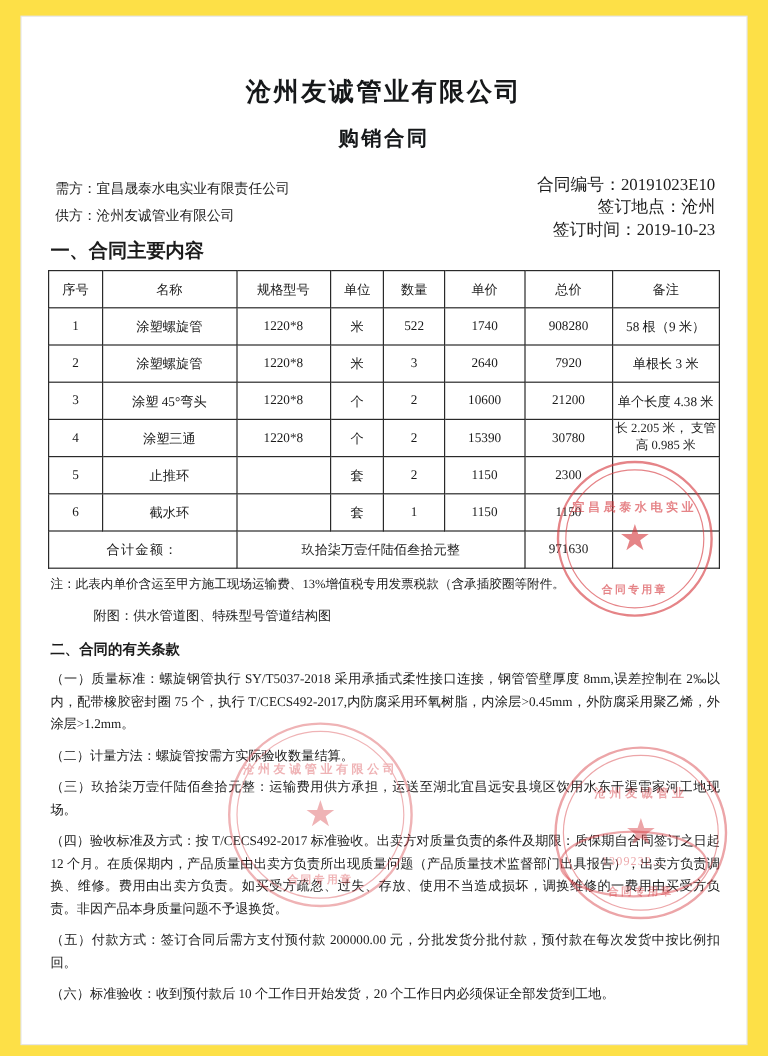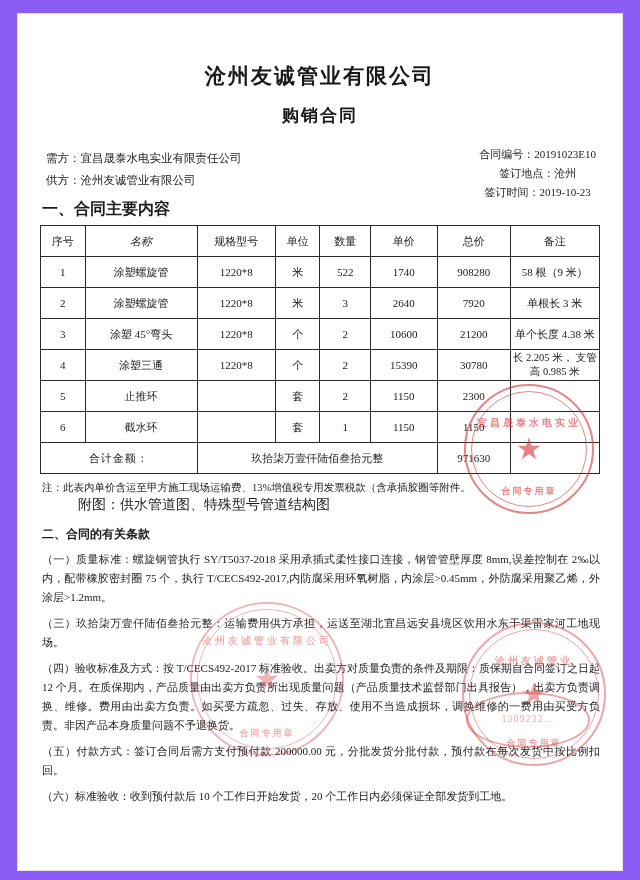--- a/index.html
+++ b/index.html
@@ -6,21 +6,21 @@
   body{
     width:640px;height:880px;
     background:#ffffff;
     font-family:"Liberation Serif", serif;
     color:#1b1b1b;
     position:relative;
     overflow:hidden;
   }
   .page{
     position:absolute;inset:0;
-    background:#8b5cf6;
+    background:#fde047;
   }
   .paper{
     position:absolute;
     left:18px;top:14px;right:18px;bottom:10px;
     background:#ffffff;
     box-shadow:0 0 0 1px #e6e6e6;
     overflow:hidden;
   }
   .inner{
     position:absolute;
@@ -45,23 +45,23 @@
   .partyblock{
     margin-top:20px;
     position:relative;
     font-size:11.5px;
     line-height:22px;
   }
   .party-line{margin-left:6px;}
   .meta{
     position:absolute;
     right:4px;top:-2px;
-    font-size:11px;
+    font-size:14px;
     line-height:19px;
-    text-align:center;
+    text-align:right;
   }
   .meta div{white-space:nowrap;}
   .section-title{
     font-size:16px;
     font-weight:bold;
     margin-top:8px;
     margin-left:2px;
   }
   table.main{
     width:100%;
@@ -71,38 +71,39 @@
   }
   table.main th, table.main td{
     border:1px solid #2a2a2a;
     text-align:center;
     height:30px;
     padding:0 2px;
     font-weight:normal;
   }
   table.main th{font-weight:normal;}
   .col-no{width:8%;}
-  .col-name{width:20%;font-style:italic;}
+  .col-name{width:20%;}
   .col-spec{width:14%;}
   .col-unit{width:8%;}
   .col-qty{width:9%;}
   .col-price{width:12%;}
   .col-total{width:13%;}
   .col-note{width:16%;}
   .name-cell{color:#1a1a1a;}
   .two-line{line-height:14px;font-size:10.5px;}
   .sum-label{letter-spacing:1px;}
   .note-row{
     font-size:10.5px;
     margin-top:6px;
     line-height:16px;
     margin-left:2px;
   }
   .attach{
-    font-size:14px;
+    font-size:11px;
+    margin-top:10px;
     margin-left:2px;
     padding-left:36px;
   }
   .clause-head{
     font-size:12px;
     font-weight:bold;
     margin-top:12px;
     margin-left:2px;
   }
   .clause{
@@ -289,20 +290,23 @@
 
       <div class="note-row">注：此表内单价含运至甲方施工现场运输费、13%增值税专用发票税款（含承插胶圈等附件。</div>
       <div class="attach">附图：供水管道图、特殊型号管道结构图</div>
 
       <div class="clause-head">二、合同的有关条款</div>
 
       <div class="clause">
         <span>（一）质量标准：</span><span>螺旋钢管执行 SY/T5037-2018 采用承插式柔性接口连接，钢管管壁厚度 8mm,误差控制在 2‰以内，配带橡胶密封圈 75 个，执行 T/CECS492-2017,内防腐采用环氧树脂，内涂层&gt;0.45mm，外防腐采用聚乙烯，外涂层&gt;1.2mm。</span>
       </div>
       <div class="clause">
+        <span>（二）计量方法：</span><span>螺旋管按需方实际验收数量结算。</span>
+      </div>
+      <div class="clause">
         <span>（三）玖拾柒万壹仟陆佰叁拾元整：</span><span>运输费用供方承担，运送至湖北宜昌远安县境区饮用水东干渠雷家河工地现场。</span>
       </div>
       <div class="clause">
         <span>（四）验收标准及方式：</span><span>按 T/CECS492-2017 标准验收。出卖方对质量负责的条件及期限：质保期自合同签订之日起 12 个月。在质保期内，产品质量由出卖方负责所出现质量问题（产品质量技术监督部门出具报告），出卖方负责调换、维修。费用由出卖方负责。如买受方疏忽、过失、存放、使用不当造成损坏，调换维修的一费用由买受方负责。非因产品本身质量问题不予退换货。</span>
       </div>
       <div class="clause">
         <span>（五）付款方式：</span><span>签订合同后需方支付预付款 200000.00 元，分批发货分批付款，预付款在每次发货中按比例扣回。</span>
       </div>
       <div class="clause">
         <span>（六）标准验收：</span><span>收到预付款后 10 个工作日开始发货，20 个工作日内必须保证全部发货到工地。</span>

